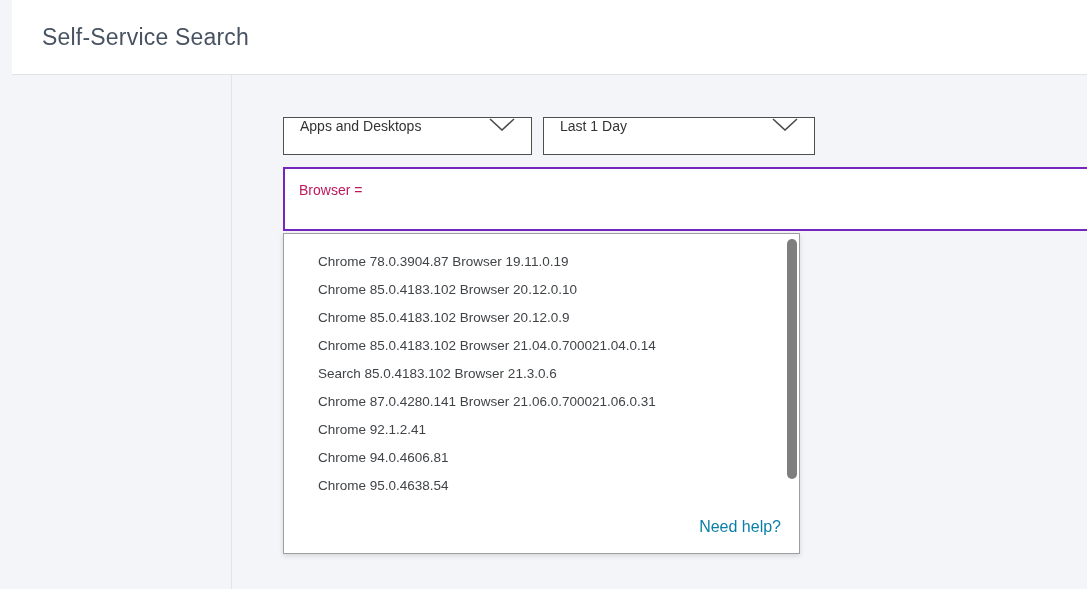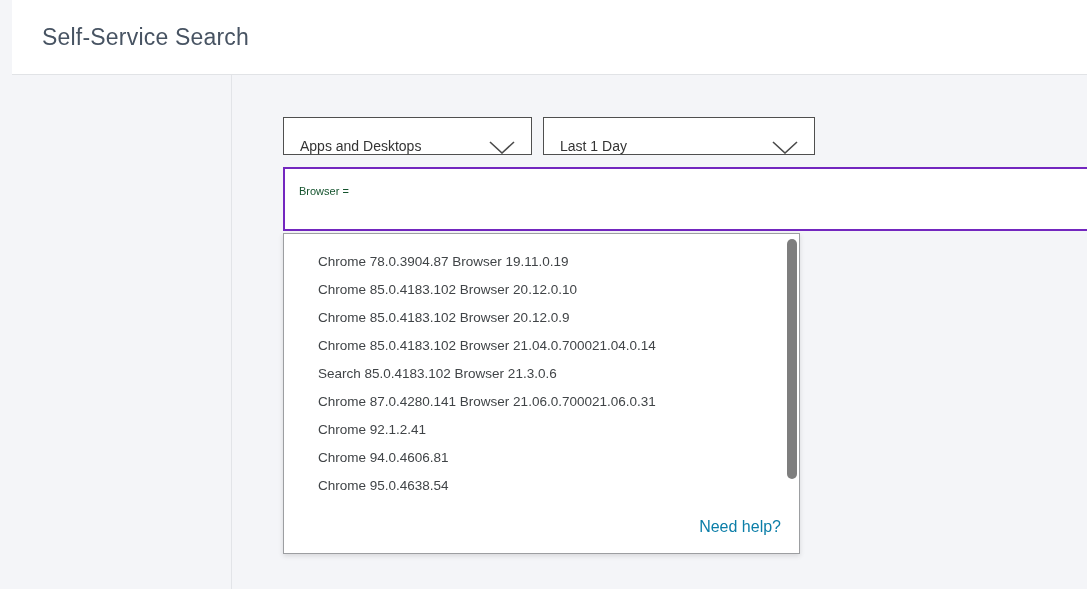--- a/index.html
+++ b/index.html
@@ -33,39 +33,39 @@
     background: #F4F5F8;
     border-right: 1px solid #E2E4E8;
   }
 
   
   .select-box {
     position: absolute;
     height: 38px;
     background: #FFFFFF;
     border: 1px solid #4F4F4F;
-    display: flex; align-items: flex-end; justify-content: space-between;
+    display: flex; align-items: flex-start; justify-content: space-between;
     padding: 0 16px;
     cursor: pointer;
   }
   .select-box .label { font-size: 14px; color: #333333; }
   .select-service { left: 283px; top: 117px; width: 249px; }
   .select-time    { left: 543px; top: 117px; width: 272px; }
   .chevron { display: flex; align-items: center; }
 
   
   .search-bar {
     position: absolute; left: 283px; top: 167px;
     width: 812px; height: 64px;
     background: #FFFFFF;
     border: 2px solid #7327BF;
     padding: 12px 14px;
     cursor: text;
   }
-  .search-query { font-size: 11px; color: #14532d; }
+  .search-query { font-size: 14px; color: #be185d; }
 
   
   .suggest-panel {
     position: absolute; left: 283px; top: 233px;
     width: 517px; height: 321px;
     background: #FFFFFF;
     border: 1px solid #9C9EA1;
     box-shadow: 0 2px 5px rgba(0,0,0,0.12);
   }
   .suggest-list { padding-top: 14px; }

